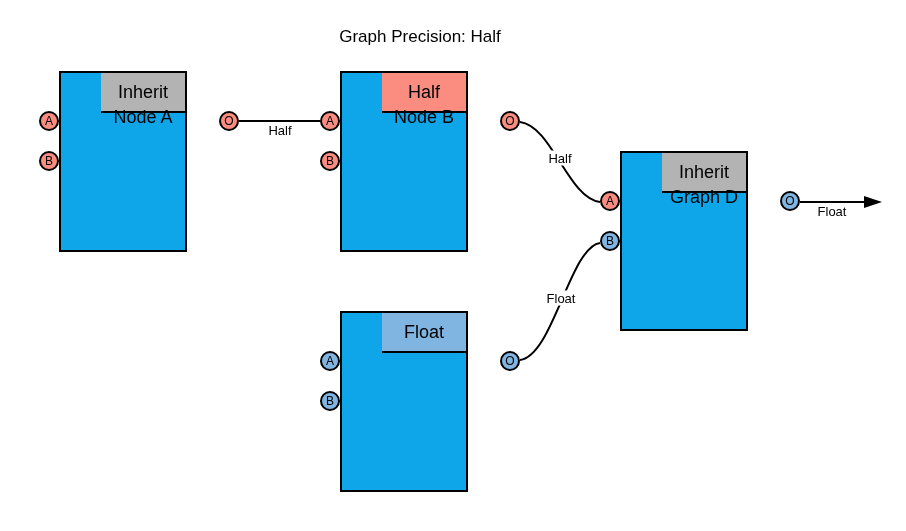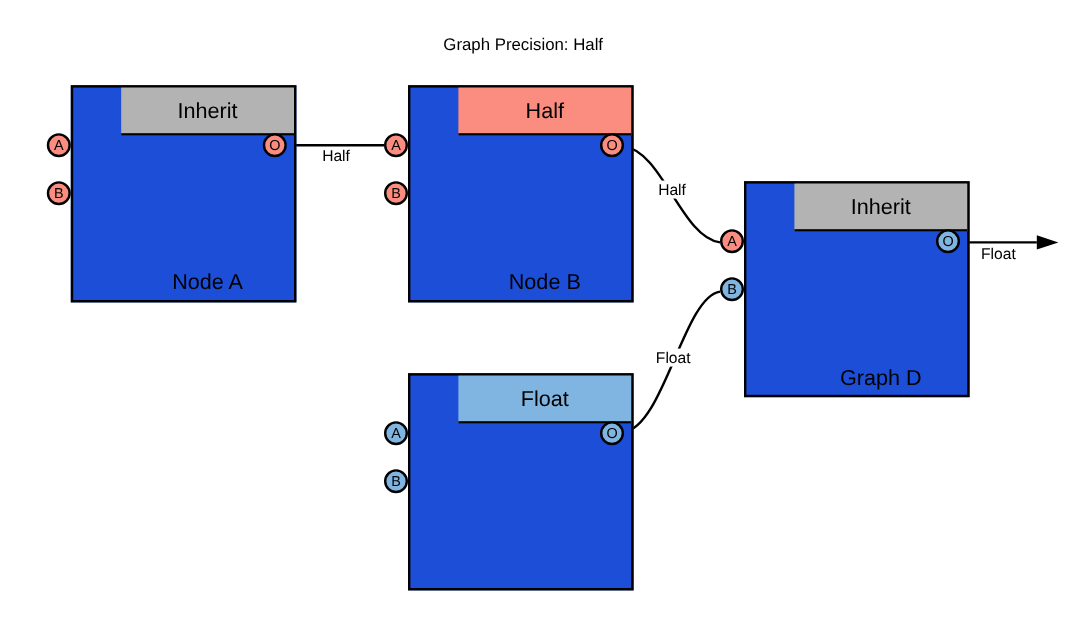--- a/index.html
+++ b/index.html
@@ -11,65 +11,65 @@
   }
   .canvas {
     position: relative;
     width: 906px;
     height: 531px;
     background: var(--canvas, #fff);
     overflow: hidden;
   }
   .title {
     position: absolute;
-    left: 436px;
+    left: 420px;
     top: 37px;
     transform: translate(-50%, -50%);
-    font-size: 14px;
+    font-size: 17px;
     white-space: nowrap;
   }
   .edges {
     position: absolute;
     left: 0;
     top: 0;
   }
   .edges path.wire {
     stroke: var(--stroke, #000);
     stroke-width: 2;
     fill: none;
   }
   .edges path.arrowhead {
     stroke: none;
     fill: var(--stroke, #000);
   }
   .node {
     position: absolute;
-    width: 188px;
+    width: 128px;
     height: 181px;
     box-sizing: border-box;
     border: 2px solid var(--stroke, #000);
-    background: #1d4ed8;
+    background: #0ea5e9;
     padding-left: 40px;
   }
   .node .header {
     box-sizing: border-box;
     height: 40px;
     border-bottom: 2px solid var(--stroke, #000);
     display: flex;
     align-items: center;
     justify-content: center;
     font-size: 18px;
   }
   .node .header.inherit { background: var(--inherit, #b3b3b3); }
   .node .header.half    { background: var(--half, #fb8d80); }
   .node .header.float   { background: var(--float, #80b5e2); }
   .node .body {
     height: 139px;
     display: flex;
-    align-items: flex-end;
+    align-items: flex-start;
     justify-content: center;
     font-size: 18px;
   }
   .node .body .node-name { transform: translateY(-6px); }
   .port {
     position: absolute;
     width: 16px;
     height: 16px;
     box-sizing: content-box;
     border: 2px solid var(--stroke, #000);

